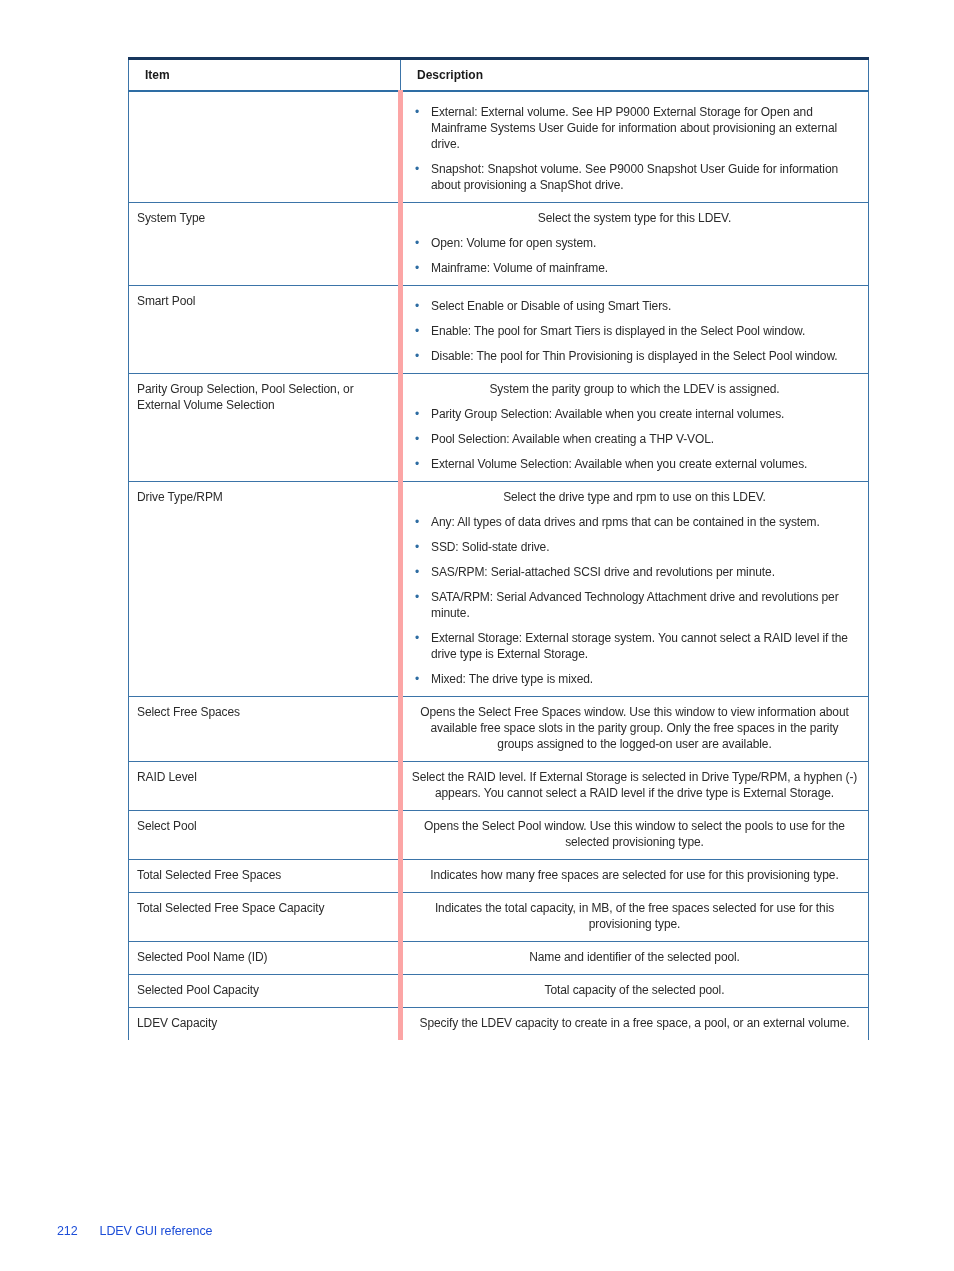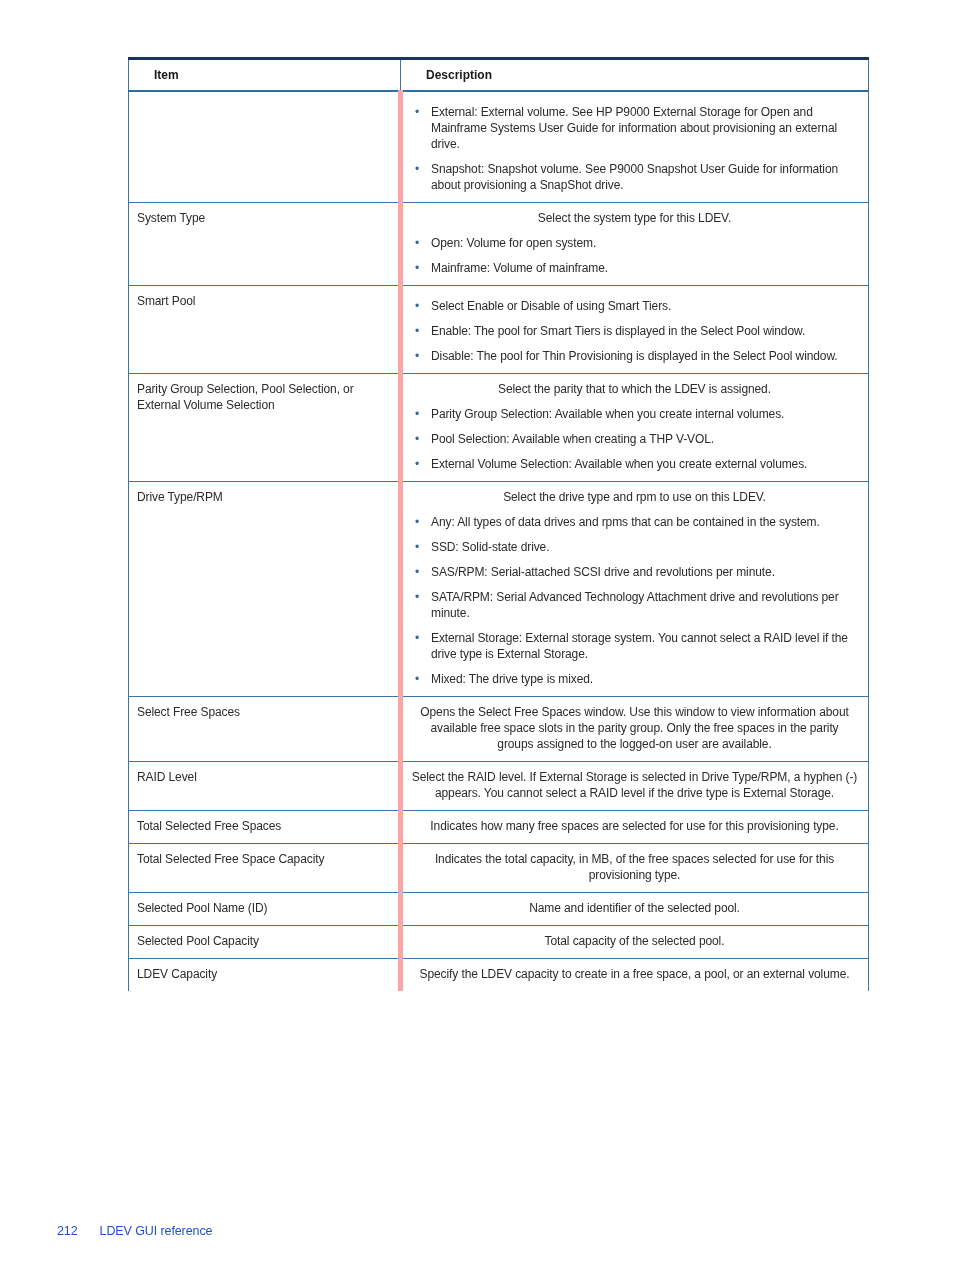--- a/index.html
+++ b/index.html
@@ -21,21 +21,21 @@
     border-left: 1px solid #3b74a8;
     border-right: 1px solid #3b74a8;
   }
   .ref-table col.c1 { width: 272px; }
   .ref-table col.c2 { width: 468px; }
   .ref-table th {
     text-align: left;
     font-size: 12px;
     font-weight: bold;
     color: #1a1a1a;
-    padding: 8px 8px 7px 25px;
+    padding: 8px 8px 7px 16px;
     border-bottom: 2px solid #2e6da4;
     border-right: 1px solid #3b74a8;
     line-height: 15px;
   }
   .ref-table th:last-child { border-right: none; }
   .ref-table td {
     vertical-align: top;
     font-size: 12px;
     line-height: 16px;
     padding: 7px 10px 9px 8px;
@@ -131,21 +131,21 @@
   <div class="bullet">
     <span class="dot">•</span>
     <span class="btext">Disable: The pool for Thin Provisioning is displayed in the Select Pool window.</span>
   </div>
 </td>
   </tr>
 
   <tr>
     <td class="item-cell">Parity Group Selection, Pool Selection, or External Volume Selection</td>
     <td class="desc-cell">
-          <p class="intro">Select the parity that to which the LDEV is assigned.</p>
+          <p class="intro">System the parity group to which the LDEV is assigned.</p>
   <div class="bullet">
     <span class="dot">•</span>
     <span class="btext">Parity Group Selection: Available when you create internal volumes.</span>
   </div>
 
   <div class="bullet">
     <span class="dot">•</span>
     <span class="btext">Pool Selection: Available when creating a THP V-VOL.</span>
   </div>
 
@@ -199,20 +199,26 @@
         </td>
   </tr>
 
   <tr>
     <td class="item-cell">RAID Level</td>
     <td class="desc-cell">
           <p class="intro">Select the RAID level. If External Storage is selected in Drive Type/RPM, a hyphen (-) appears. You cannot select a RAID level if the drive type is External Storage.</p>
         </td>
   </tr>
 
+  <tr>
+    <td class="item-cell">Select Pool</td>
+    <td class="desc-cell">
+          <p class="intro">Opens the Select Pool window. Use this window to select the pools to use for the selected provisioning type.</p>
+        </td>
+  </tr>
 
   <tr>
     <td class="item-cell">Total Selected Free Spaces</td>
     <td class="desc-cell">
           <p class="intro">Indicates how many free spaces are selected for use for this provisioning type.</p>
         </td>
   </tr>
 
   <tr>
     <td class="item-cell">Total Selected Free Space Capacity</td>

